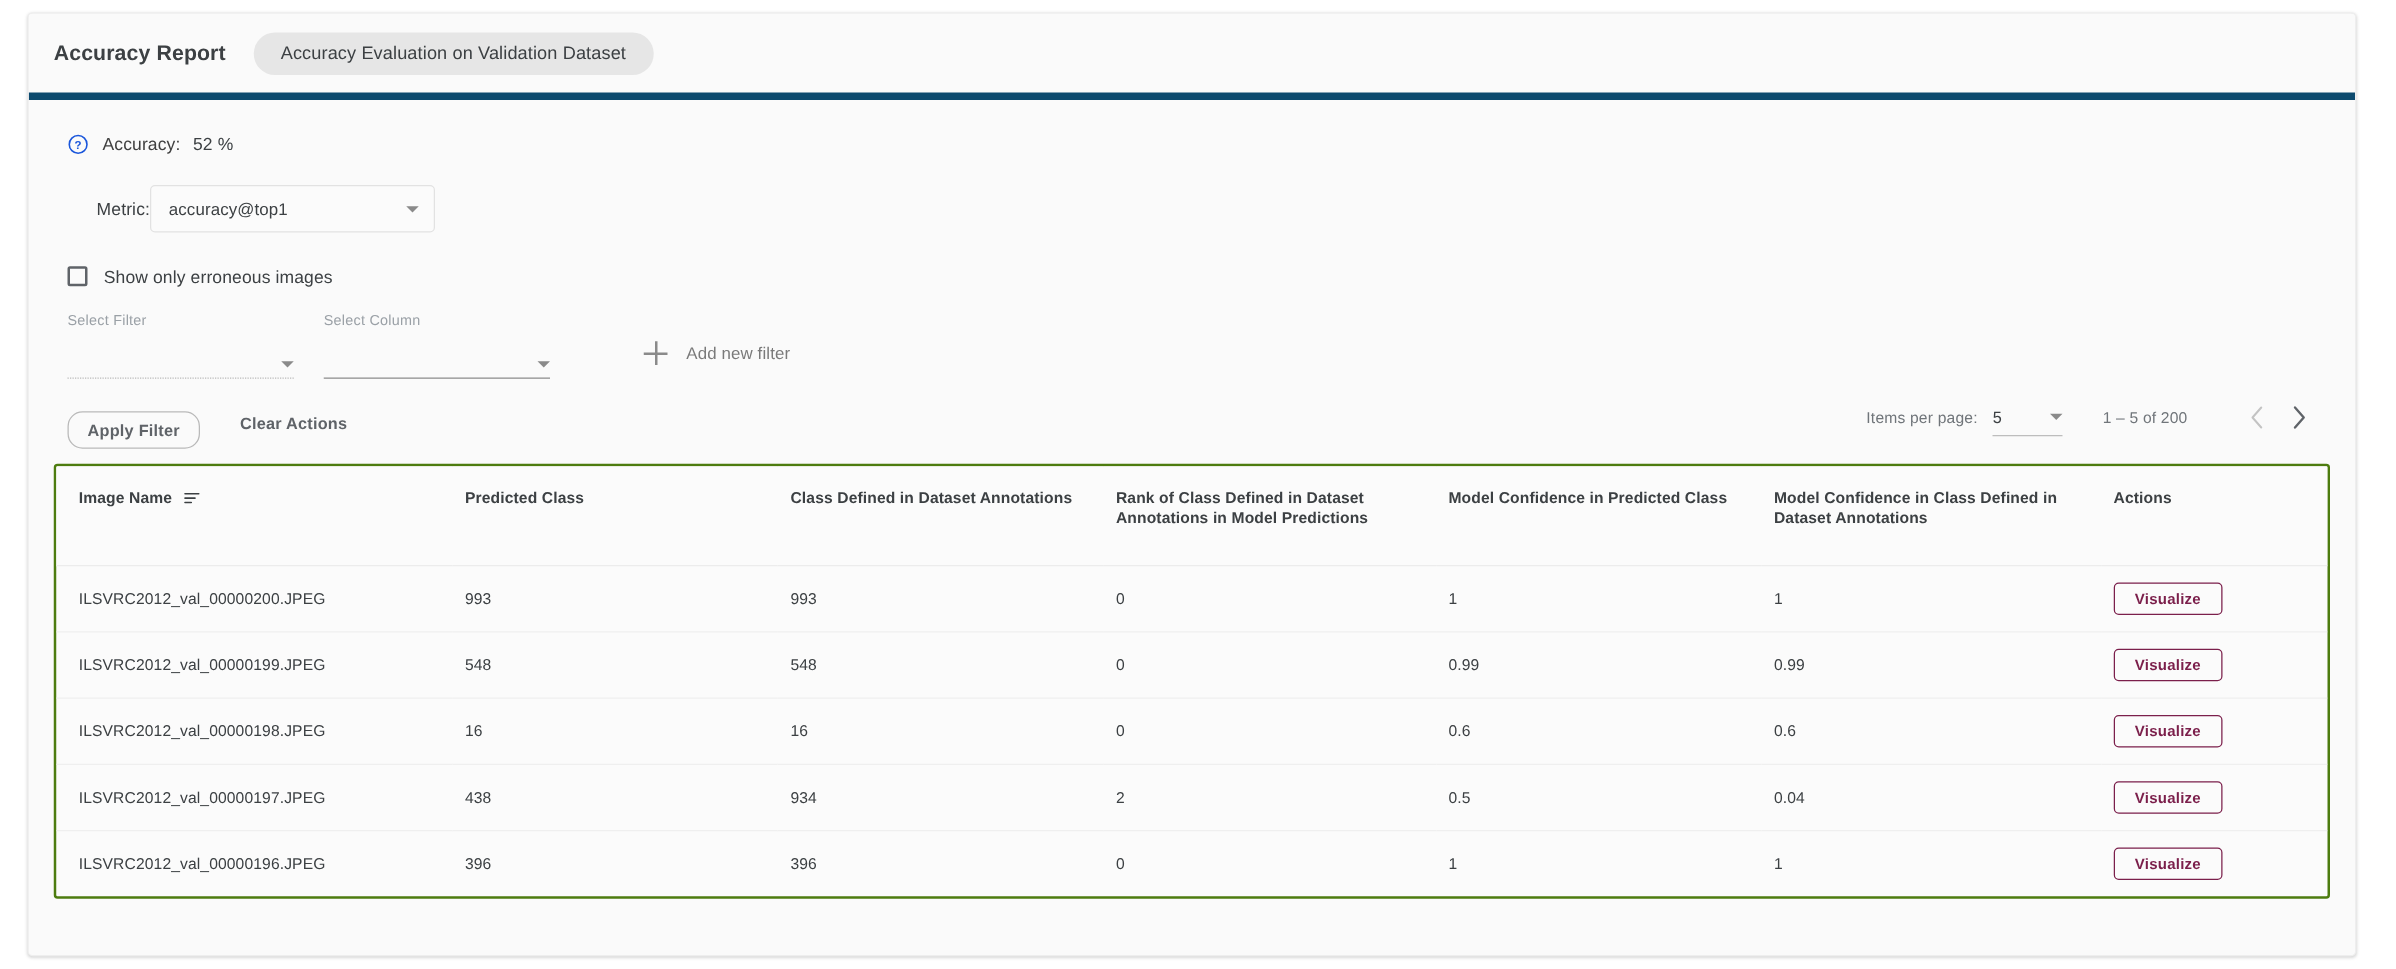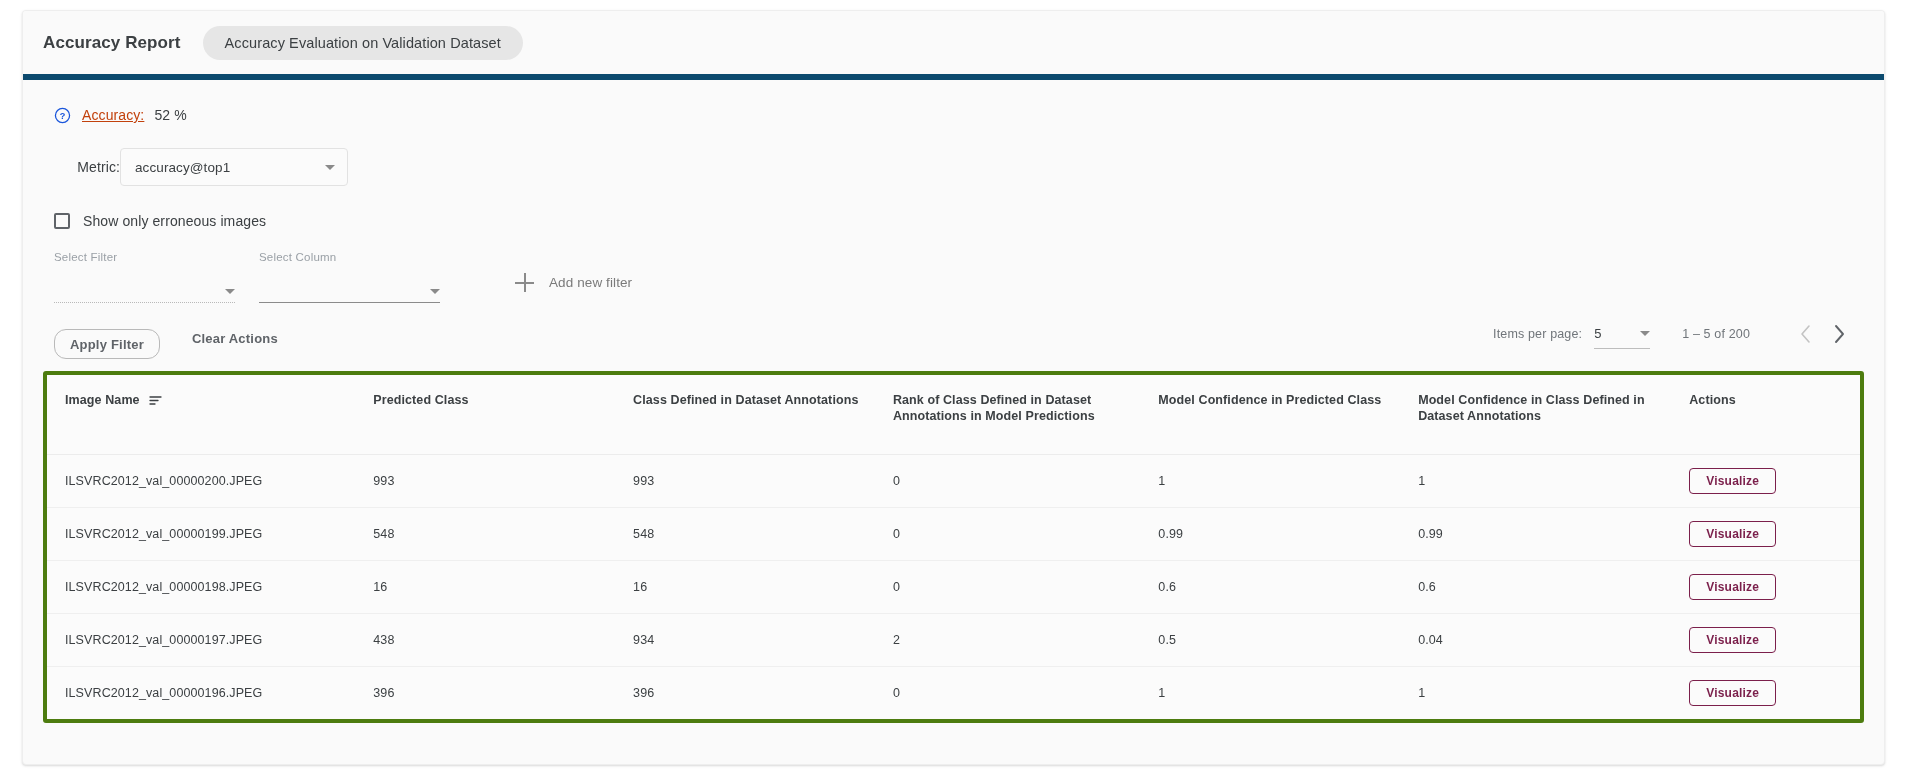--- a/index.html
+++ b/index.html
@@ -63,21 +63,21 @@
     height: 24px;
     margin: 5px 0 0 11px;
   }
   .help-icon {
     width: 17px; height: 17px;
     display: inline-flex; align-items: center; justify-content: center;
     margin-right: 11px;
   }
   .help-icon svg { display: block; }
   .accuracy-label {
-    font-size: 14px; color: #c2410c; letter-spacing: .1px; text-decoration: underline;
+    font-size: 14px; color: #404040; letter-spacing: .1px;
   }
   .accuracy-value {
     font-size: 14px; color: #3c4043; letter-spacing: .1px;
     margin-left: 10px;
   }
 
   
   .metric-row {
     display: flex;
     align-items: center;
@@ -205,21 +205,21 @@
   .range-label { margin-right: 38px; color: #70757a; }
   .chev {
     width: 34px; height: 34px;
     display: flex; align-items: center; justify-content: center;
   }
   .chev svg { display: block; }
 
   
   .table-wrap {
     margin: 16px 20px 0 20px;
-    border: 4px solid #4d7c0f;
+    border: 2px solid #4d7c0f;
     border-radius: 3px;
     background: #fbfbfb;
     overflow: hidden;
   }
   table { width: 100%; border-collapse: collapse; table-layout: fixed; }
   thead th {
     text-align: left;
     font-size: 12.5px;
     font-weight: bold;
     color: #3c4043;

